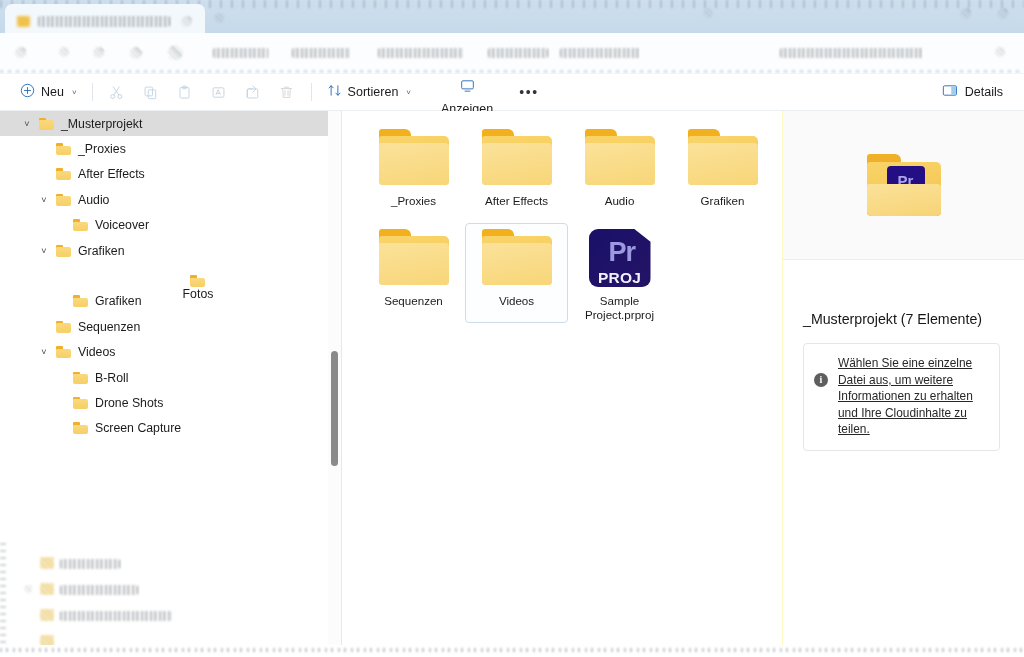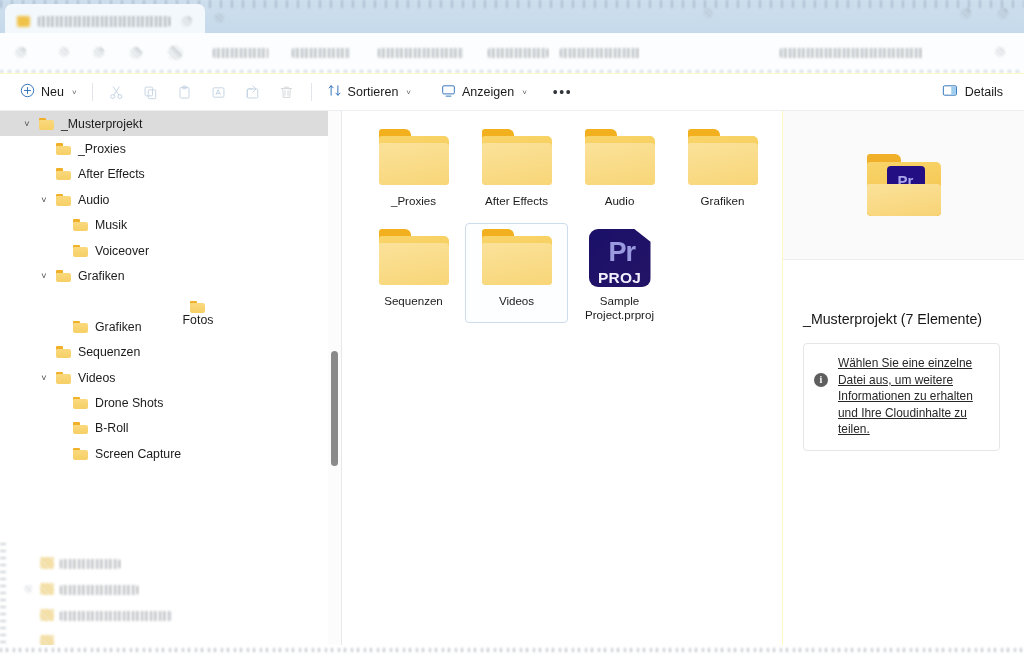--- a/index.html
+++ b/index.html
@@ -349,21 +349,21 @@
             <g stroke="#2b6fb8" stroke-width="1" fill="none" stroke-linecap="round" stroke-linejoin="round">
           <path d="M4.4 13V3M2.2 5.2L4.4 3l2.2 2.2"></path>
           <path d="M11.6 3v10M9.4 10.8l2.2 2.2 2.2-2.2"></path>
             </g>
           </svg>
       </span>
       <span>Sortieren</span>
       <span class="chev">˅</span>
     </div>
 
-    <div class="cmd-btn" style="margin-left:14px;">
+    <div class="cmd-btn" style="margin-left:14px;flex-direction:column;">
       <span>
         <svg width="15" height="15" viewBox="0 0 16 16">
             <g stroke="#2b6fb8" stroke-width="1" fill="none">
           <rect x="1.8" y="3" width="12.4" height="8.6" rx="1.2"></rect>
           <path d="M5.4 14h5.2" stroke-linecap="round"></path>
             </g>
           </svg>
       </span>
       <span>Anzeigen</span>
       <span class="chev">˅</span>
@@ -404,25 +404,20 @@
             <span>After Effects</span>
           </div>
           <div class="nav-row" style="padding-left: 38px;">
             <span class="twisty">˅</span>
             <span class="fold" style="margin-left: 6px;"></span>
             <span>Audio</span>
           </div>
           <div class="nav-row" style="padding-left: 55px;">
             <span class="twisty"></span>
             <span class="fold" style="margin-left: 6px;"></span>
-            <span>Musik</span>
-          </div>
-          <div class="nav-row" style="padding-left: 55px;">
-            <span class="twisty"></span>
-            <span class="fold" style="margin-left: 6px;"></span>
             <span>Voiceover</span>
           </div>
           <div class="nav-row" style="padding-left: 38px;">
             <span class="twisty">˅</span>
             <span class="fold" style="margin-left: 6px;"></span>
             <span>Grafiken</span>
           </div>
           <div class="nav-row" style="padding-left: 55px; flex-direction: column;">
             <span class="twisty"></span>
             <span class="fold" style="margin-left: 6px;"></span>
@@ -439,26 +434,26 @@
             <span>Sequenzen</span>
           </div>
           <div class="nav-row" style="padding-left: 38px;">
             <span class="twisty">˅</span>
             <span class="fold" style="margin-left: 6px;"></span>
             <span>Videos</span>
           </div>
           <div class="nav-row" style="padding-left: 55px;">
             <span class="twisty"></span>
             <span class="fold" style="margin-left: 6px;"></span>
+            <span>B-Roll</span>
+          </div>
+          <div class="nav-row" style="padding-left: 55px;">
+            <span class="twisty"></span>
+            <span class="fold" style="margin-left: 6px;"></span>
             <span>Drone Shots</span>
-          </div>
-          <div class="nav-row" style="padding-left: 55px;">
-            <span class="twisty"></span>
-            <span class="fold" style="margin-left: 6px;"></span>
-            <span>B-Roll</span>
           </div>
           <div class="nav-row" style="padding-left: 55px;">
             <span class="twisty"></span>
             <span class="fold" style="margin-left: 6px;"></span>
             <span>Screen Capture</span>
           </div>
         </div>
 
       <div class="redact-text" style="left:60px; top:448px; width:60px; height:10px;"></div>
       <div class="redact-ico" style="left:40px; top:446px; width:14px; height:12px; border-radius:2px;

